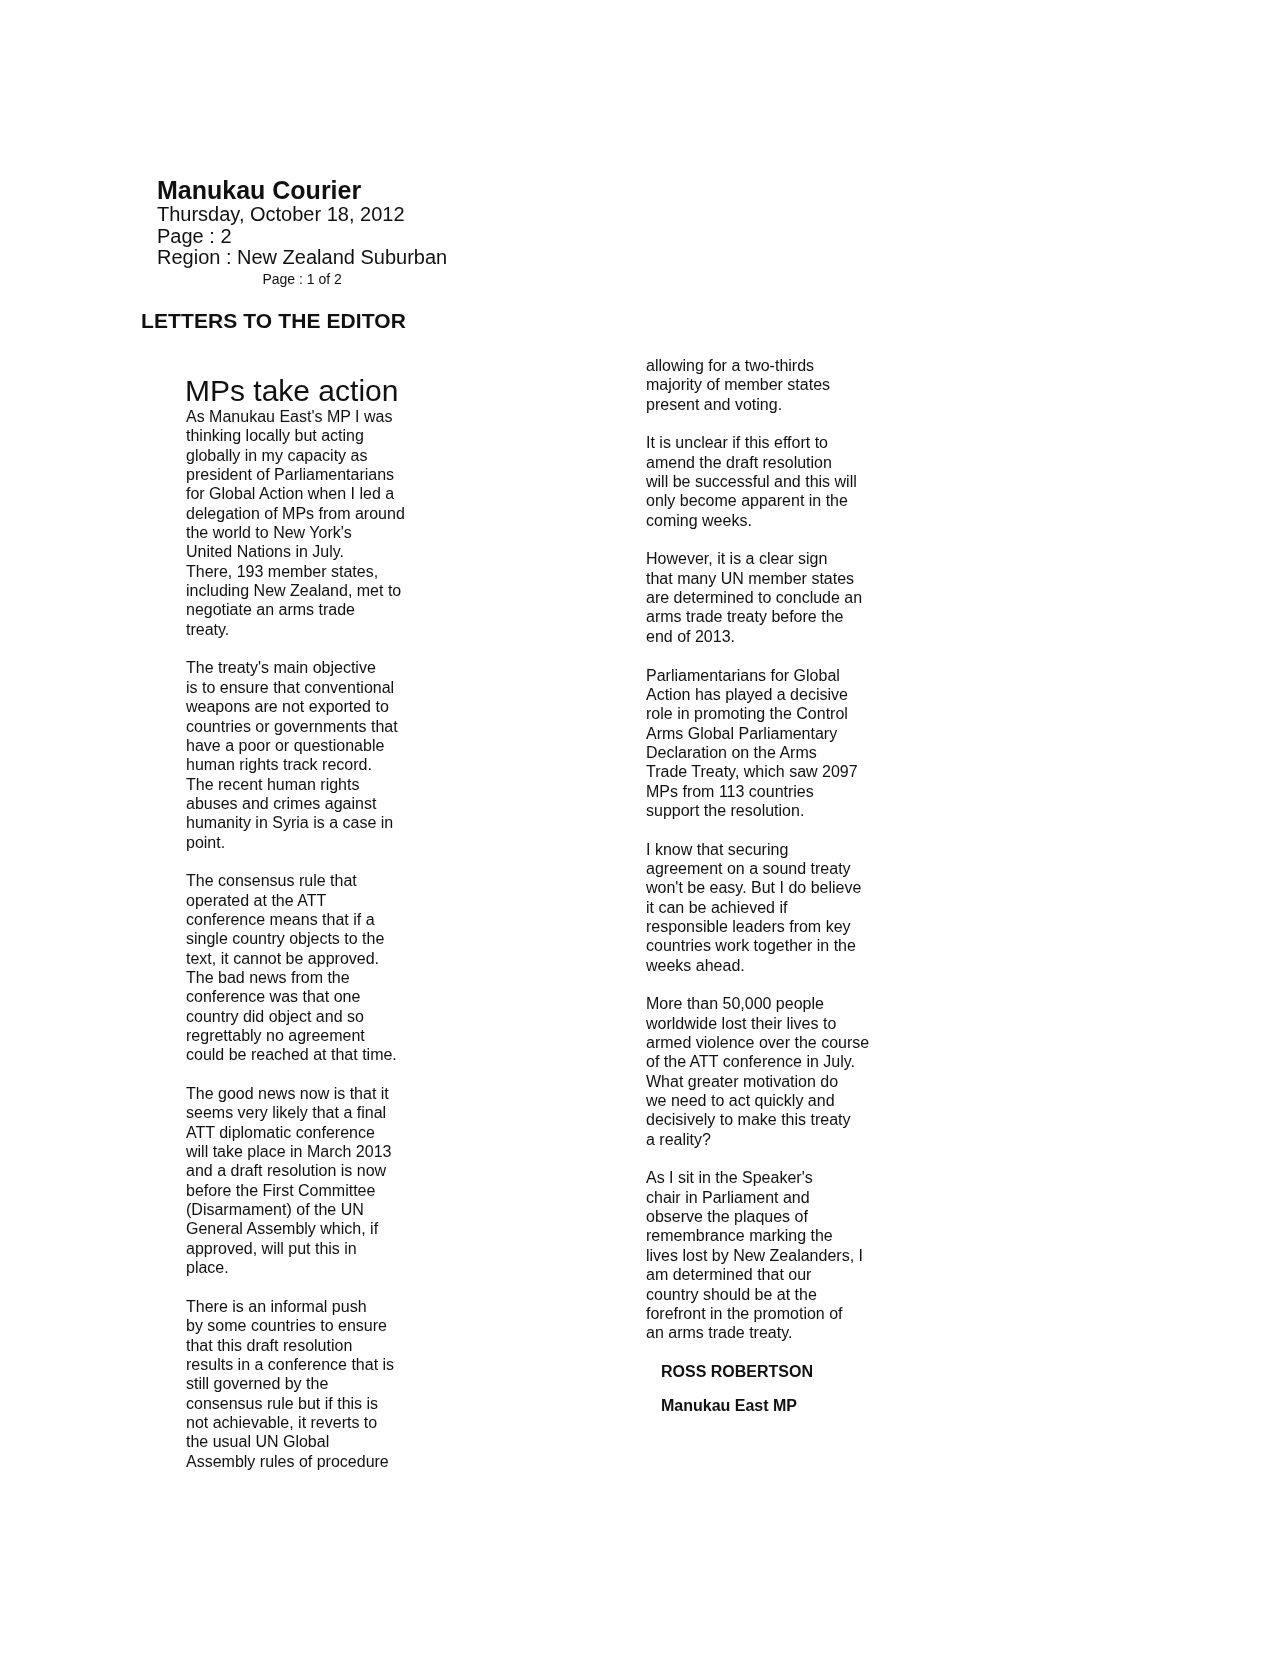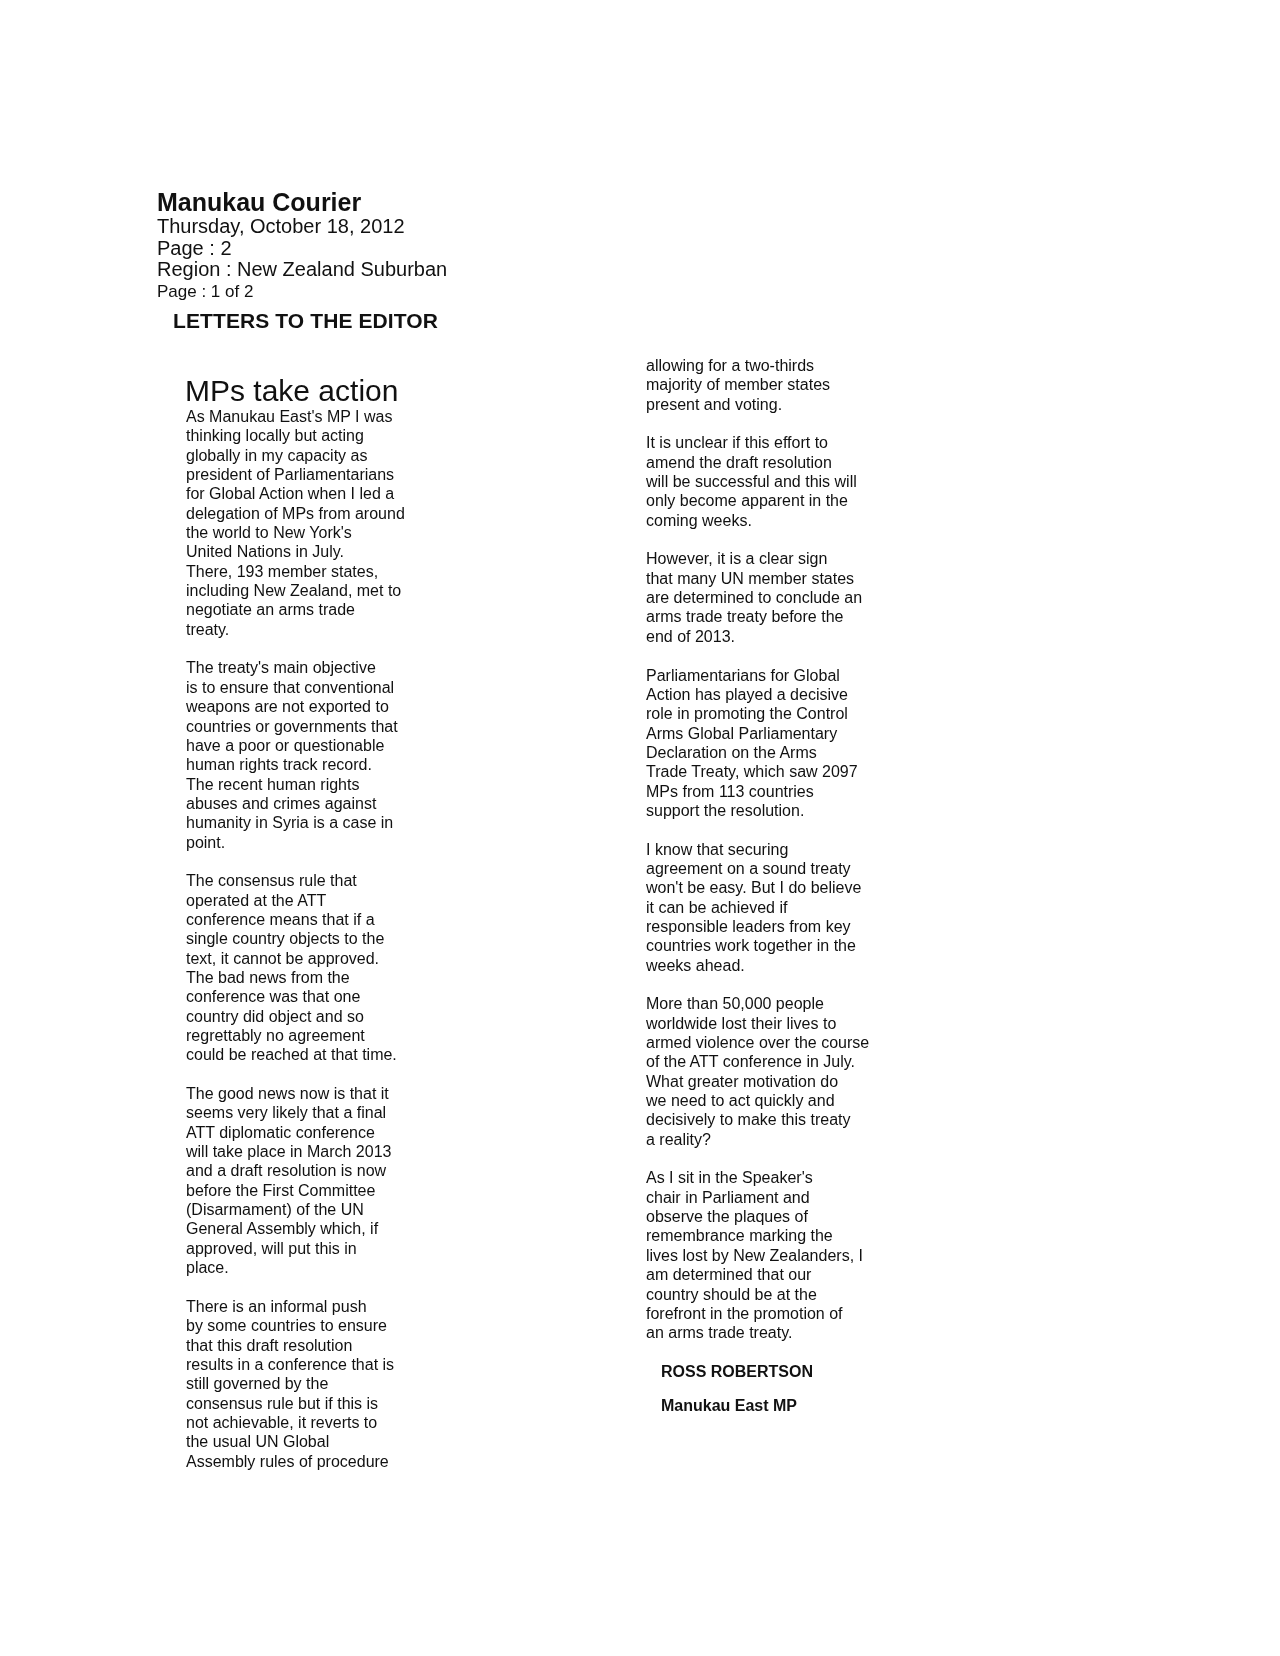--- a/index.html
+++ b/index.html
@@ -1,21 +1,21 @@
 <!DOCTYPE html>
 <html><head>
 <meta charset="utf-8">
 <style>
   html, body { margin: 0; padding: 0; background: #ffffff; }
   body { width: 1280px; height: 1656px; position: relative; overflow: hidden; color: #111111; font-family: "Liberation Sans", sans-serif; }
-  .masthead { position: absolute; left: 157px; top: 188px; }
+  .masthead { position: absolute; left: 157px; top: 176px; }
   .pub-name { font-size: 25px; font-weight: bold; line-height: 28px; margin: 0; }
   .meta-line { font-size: 20px; line-height: 21.5px; margin: 0; }
-  .meta-line.small { font-size: 17px; line-height: 21px; }
-  .section-title { position: absolute; left: 173px; top: 309px; font-size: 21px; font-weight: bold; line-height: 24px; margin: 0; letter-spacing: 0.1px; }
+  .meta-line.small { font-size: 14px; line-height: 21px; text-align: center; }
+  .section-title { position: absolute; left: 141px; top: 309px; font-size: 21px; font-weight: bold; line-height: 24px; margin: 0; letter-spacing: 0.1px; }
   .col { position: absolute; font-size: 16px; line-height: 19.35px; }
   .col-left { left: 186px; top: 364px; width: 260px; }
   .col-right { left: 646px; top: 356px; width: 265px; }
   .headline { font-size: 30px; line-height: 32px; margin: 11px 0 0 -1px; font-weight: normal; }
   .para { margin: 0 0 19.35px 0; }
   .line { display: block; white-space: nowrap; }
   .signoff { font-weight: bold; margin: 15px; }
 </style>
 </head>
 <body>

